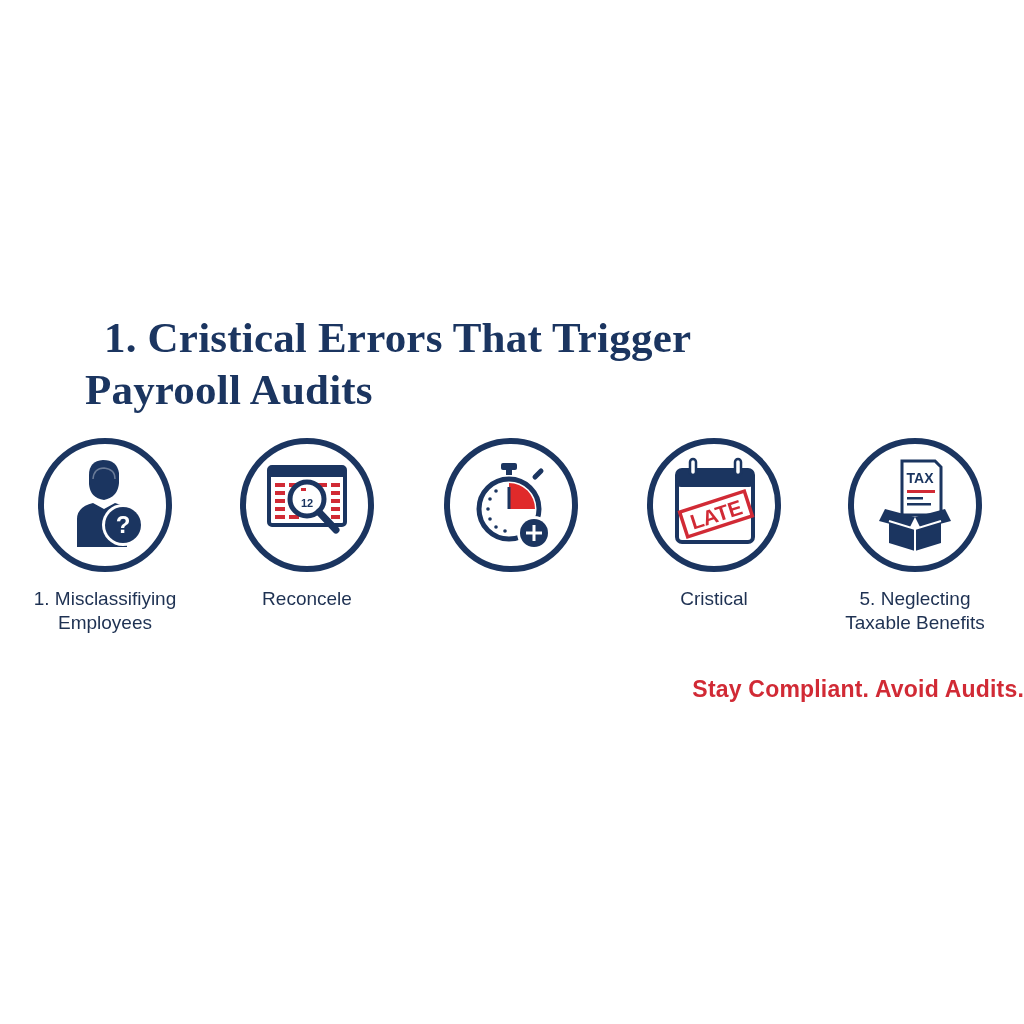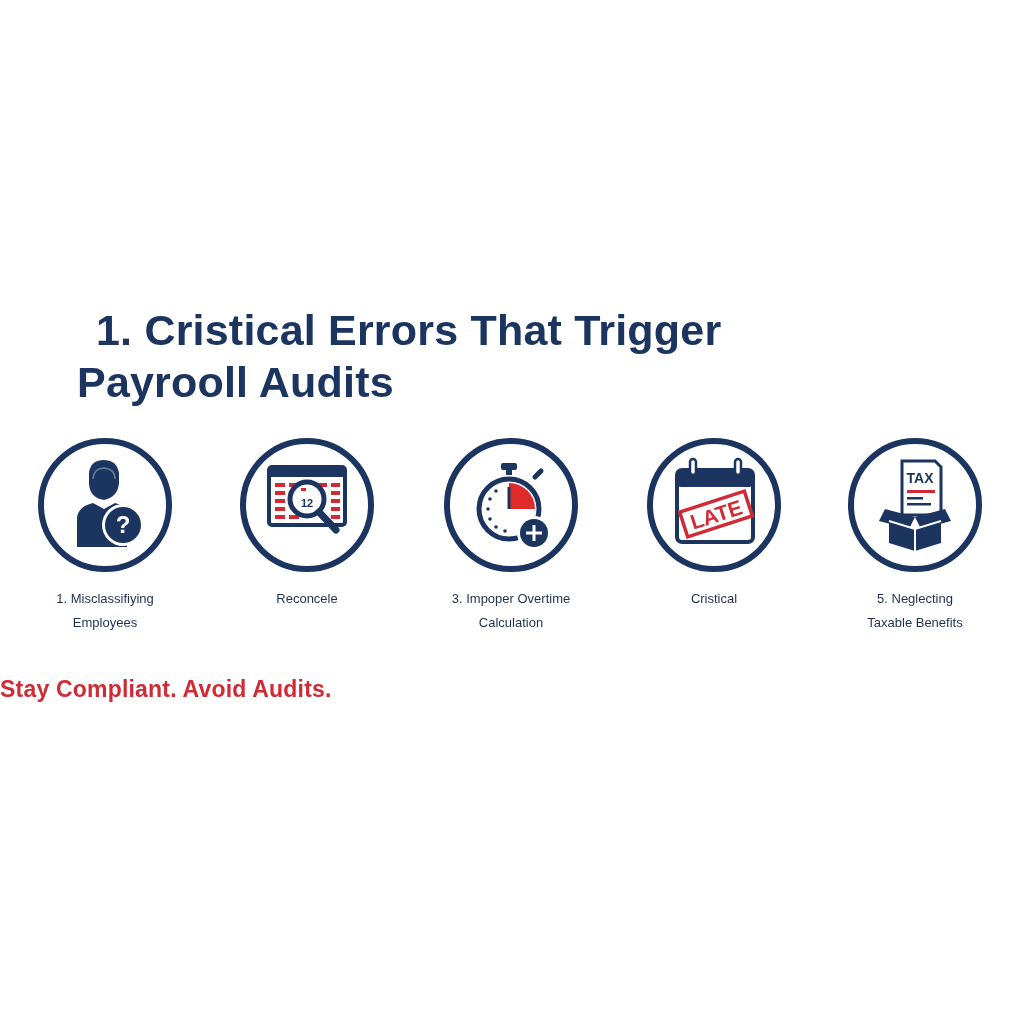--- a/index.html
+++ b/index.html
@@ -9,22 +9,22 @@
     }
     body {
       width: 1024px;
       height: 1024px;
       position: relative;
       overflow: hidden;
       font-family: "Liberation Sans", sans-serif;
     }
     .title {
       position: absolute;
-      margin: 0;
-      font-family: Liberation Sans, sans-serif;
+      margin: 8px;
+      font-family: Liberation Serif, serif;
       font-weight: 700;
       font-size: 43px;
       line-height: 50px;
       color: #1b3560;
       letter-spacing: 0.2px;
       white-space: nowrap;
     }
     .title-line1 { left: 96px; top: 305px; }
     .title-line2 { left: 77px; top: 357px; }
 
@@ -36,32 +36,32 @@
     }
     .icon-circle {
       width: 136px;
       height: 136px;
       margin: 0 auto;
       display: block;
     }
     .label {
       margin-top: 14px;
       font-family: "Liberation Sans", sans-serif;
-      font-size: 13px;
+      font-size: 19px;
       line-height: 24px;
       color: #1e3152;
     }
     .label span { display: block; }
 
     .tagline {
       position: absolute;
       left: 0;
       width: 1024px;
       top: 675px;
-      text-align: left;
+      text-align: right;
       font-family: "Liberation Sans", sans-serif;
       font-weight: 700;
       font-size: 23px;
       line-height: 28px;
       color: #d12a35;
       letter-spacing: 0.2px;
     }
   </style>
 </head>
 <body>
@@ -143,24 +143,20 @@
       <circle cx="47" cy="82" r="1.8"></circle>
         <circle cx="53" cy="90" r="1.8"></circle>
         <circle cx="62" cy="94" r="1.8"></circle>
     </g>
 
     <circle cx="91" cy="96" r="17" fill="#fff"></circle>
     <circle cx="91" cy="96" r="14" fill="#1b3560"></circle>
     <rect x="89.5" y="88" width="3" height="16" fill="#fff"></rect>
     <rect x="83" y="94.5" width="16" height="3" fill="#fff"></rect>
   </svg>
-  <div class="label">
-    <span>3. Impoper Overtime</span>
-    <span>Calculation</span>
-  </div>
 </div>
 
 <div class="item" style="left:614px;">
   <svg class="icon-circle" viewBox="0 0 136 136">
     <circle cx="68" cy="68" r="64" fill="#fff" stroke="#1b3560" stroke-width="6"></circle>
 
     <rect x="31" y="33" width="76" height="72" rx="5" fill="#fff" stroke="#1b3560" stroke-width="4"></rect>
     <rect x="31" y="33" width="76" height="17" rx="4" fill="#1b3560"></rect>
 
     <rect x="44" y="22" width="6" height="16" rx="3" fill="#fff" stroke="#1b3560" stroke-width="2.5"></rect>

